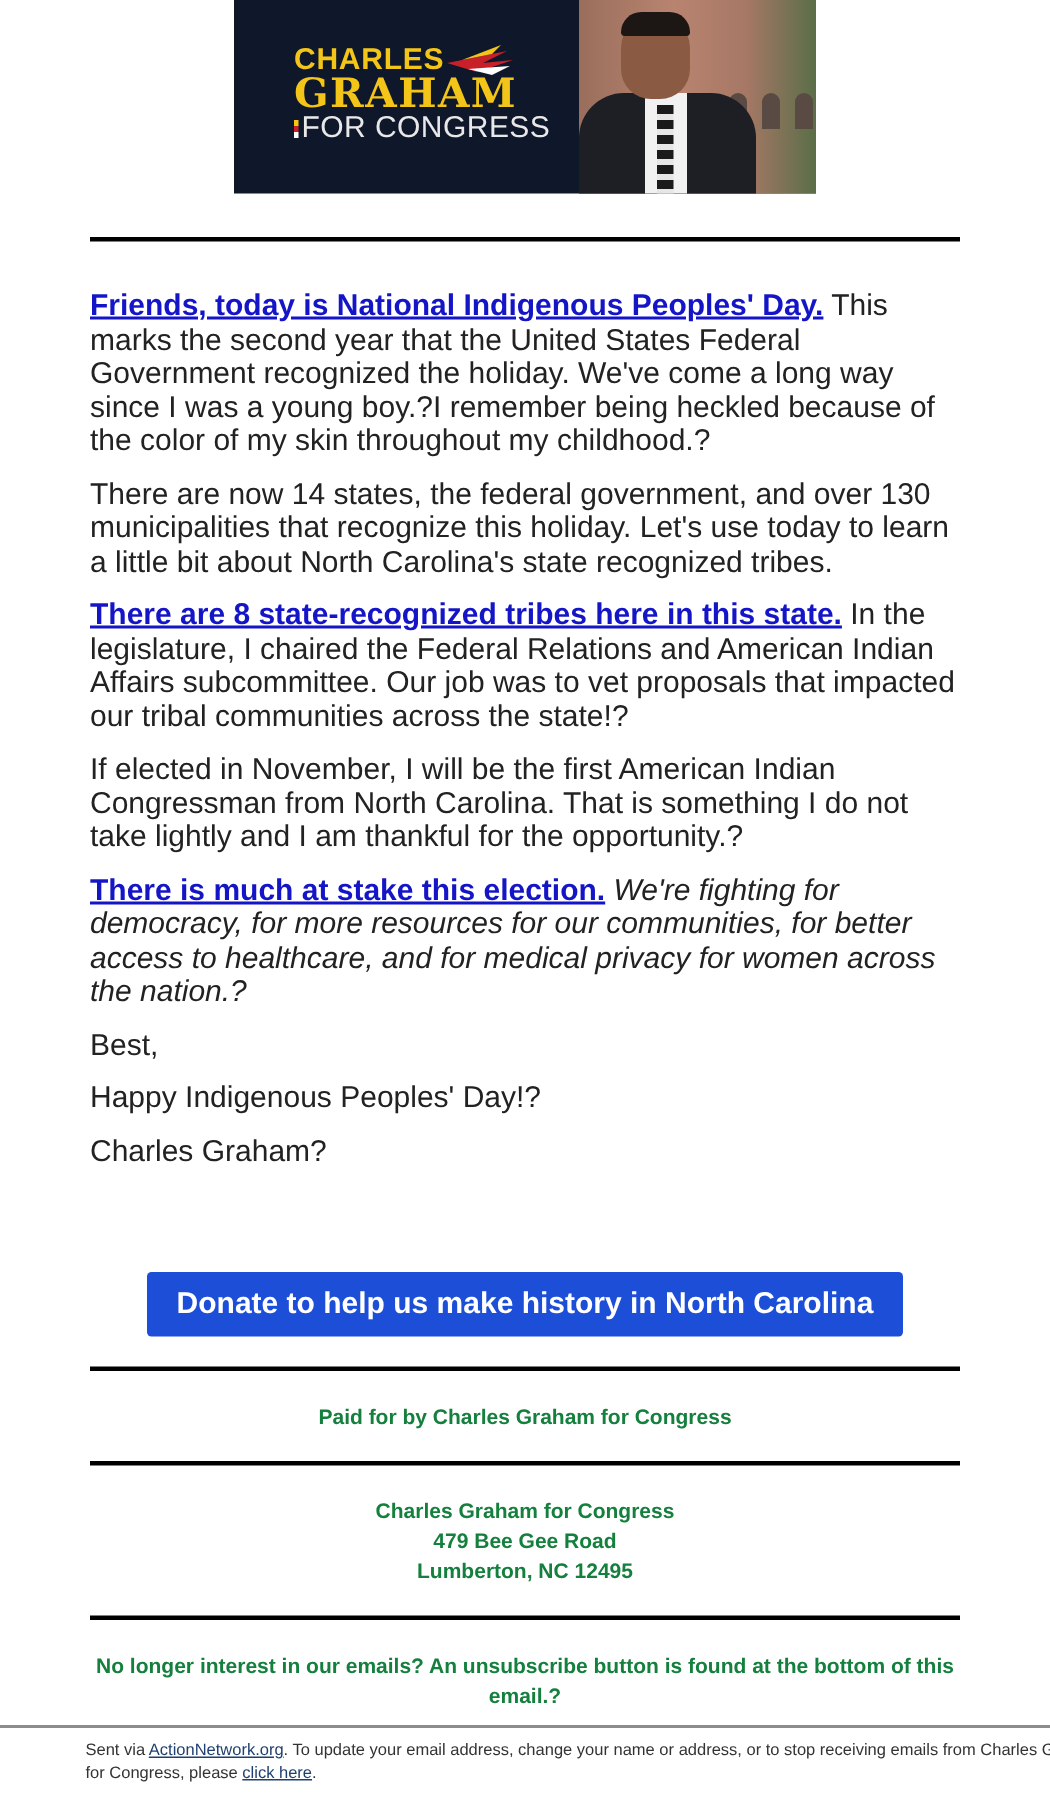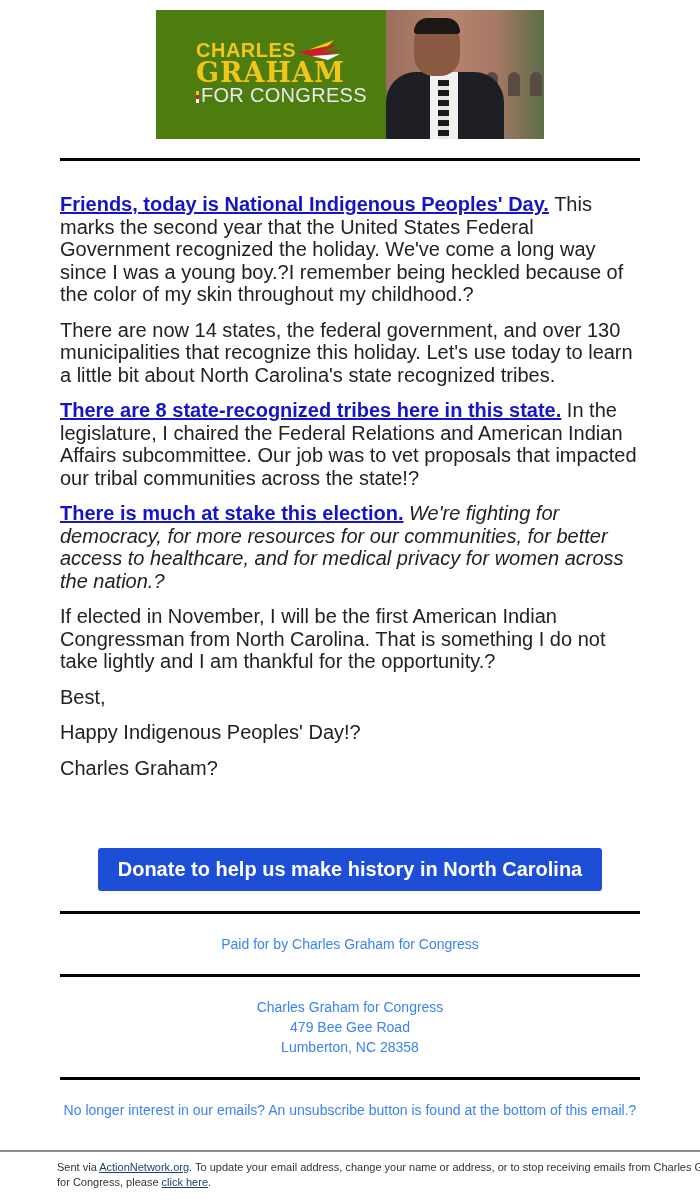--- a/index.html
+++ b/index.html
@@ -1,37 +1,37 @@
 <!DOCTYPE html>
 <html><head>
 <meta charset="utf-8">
 <style>
   html, body { margin: 0; padding: 0; background: #ffffff; }
   body { width: 700px; height: 1200px; overflow: hidden; position: relative; font-family: "Liberation Sans", sans-serif; color: #222; }
-  .banner { position: absolute; left: 156px; top: 10px; width: 388px; height: 129px; background: #4d7c0f; overflow: hidden; }
+  .banner { position: absolute; left: 156px; top: 0; width: 388px; height: 129px; background: #0f172a; overflow: hidden; }
   .banner .logo { position: absolute; left: 40px; top: 30px; }
   .banner .l1 { color: #f2c518; font-weight: bold; font-size: 20px; line-height: 20px; letter-spacing: 0.5px; font-family: "Liberation Sans", sans-serif; }
   .banner .l2 { color: #f2c518; font-weight: bold; font-size: 27px; line-height: 26px; letter-spacing: 1px; font-family: "DejaVu Serif", serif; }
   .banner .l3 { color: #e8e8e8; font-size: 20px; line-height: 18px; letter-spacing: 0.3px; }
   .banner .l3 .mark { display: inline-block; width: 3px; height: 12px; background: linear-gradient(#f2c518 0 33%, #c8202a 33% 66%, #ffffff 66%); margin-right: 2px; vertical-align: -1px; }
   .banner .feather { position: absolute; left: 142px; top: 30px; width: 44px; height: 22px; }
   .banner .photo { position: absolute; left: 230px; top: 0; width: 158px; height: 129px; background: linear-gradient(90deg, #9a6e5c 0%, #b88470 40%, #a77866 70%, #5a6e48 100%); }
   .banner .photo .win { position: absolute; width: 12px; height: 24px; background: #5a4a44; border-radius: 6px 6px 0 0; top: 62px; }
   .banner .photo .head { position: absolute; left: 28px; top: 10px; width: 46px; height: 56px; background: #8a5a42; border-radius: 22px 22px 20px 20px; }
   .banner .photo .hair { position: absolute; left: 28px; top: 8px; width: 46px; height: 16px; background: #1c1614; border-radius: 22px 22px 4px 4px; }
   .banner .photo .suit { position: absolute; left: 0; top: 62px; width: 118px; height: 70px; background: #1e1f25; border-radius: 30px 30px 0 0; }
   .banner .photo .shirt { position: absolute; left: 44px; top: 62px; width: 28px; height: 70px; background: #f1f1f1; }
   .banner .photo .tie { position: absolute; left: 52px; top: 70px; width: 11px; height: 60px; background: repeating-linear-gradient(#1a1a1a 0 6px, #e6e6e6 6px 10px); }
   .rule { position: absolute; left: 60px; width: 580px; height: 3px; background: #000; }
   .content { position: absolute; left: 60px; top: 193px; width: 585px; font-size: 20px; line-height: 22.5px; color: #222; }
   .content p { margin: 0 0 13px 0; }
   .content a, .lnk { color: #1a0dab; color: #1515c8; font-weight: bold; text-decoration: underline; }
   .content .it { font-style: italic; }
   .donate { position: absolute; left: 98px; top: 848px; width: 504px; height: 43px; background: #1d4ed8; color: #fff; border-radius: 3px; font-weight: bold; font-size: 20px; text-align: center; line-height: 43px; cursor: pointer; }
-  .center { position: absolute; left: 60px; width: 580px; text-align: center; font-weight: normal; font-size: 14px; color: #3b82f6; line-height: 20px; }
+  .center { position: absolute; left: 60px; width: 580px; text-align: center; font-weight: bold; font-size: 14px; color: #15803d; line-height: 20px; }
   .footer { position: absolute; left: 0; top: 1150px; width: 700px; height: 50px; border-top: 2px solid #8c8c8c; background: #fff; }
   .footer .txt { position: absolute; left: 10px; top: 8px; width: 685px; font-size: 11px; line-height: 15px; color: #333; margin-left: 47px; }
   .footer a { color: #1f3f6e; text-decoration: underline; }
 </style>
 </head>
 <body>
 
 <div class="banner">
   <div class="logo">
     <div class="l1">CHARLES</div>
@@ -54,37 +54,37 @@
     <div class="hair"></div>
   </div>
 </div>
 
 <div class="rule" style="top:158px"></div>
 
 <div class="content">
   <p><a href="#">Friends, today is National Indigenous Peoples' Day.</a><span> This marks the second year that the United States Federal Government recognized the holiday. We've come a long way since I was a young boy.?I remember being heckled because of the color of my skin throughout my childhood.?</span></p>
   <p><span>There are now 14 states, the federal government, and over 130 municipalities that recognize this holiday. Let's use today to learn a little bit about North Carolina's state recognized tribes.</span></p>
   <p><a href="#">There are 8 state-recognized tribes here in this state.</a><span> In the legislature, I chaired the Federal Relations and American Indian Affairs subcommittee. Our job was to vet proposals that impacted our tribal communities across the state!?</span></p>
+  <p><span>If elected in November, I will be the first American Indian Congressman from North Carolina. That is something I do not take lightly and I am thankful for the opportunity.?</span></p>
   <p><a href="#">There is much at stake this election.</a><span class="it"> We're fighting for democracy, for more resources for our communities, for better access to healthcare, and for medical privacy for women across the nation.?</span></p>
-  <p><span>If elected in November, I will be the first American Indian Congressman from North Carolina. That is something I do not take lightly and I am thankful for the opportunity.?</span></p>
   <p><span>Best,</span></p>
   <p><span>Happy Indigenous Peoples' Day!?</span></p>
   <p><span>Charles Graham?</span></p>
 </div>
 
 <div class="donate">Donate to help us make history in North Carolina</div>
 
 <div class="rule" style="top:911px"></div>
 <div class="center" style="top:934px">Paid for by Charles Graham for Congress</div>
 <div class="rule" style="top:974px"></div>
 
 <div class="center" style="top:997px">
   <div>Charles Graham for Congress</div>
   <div>479 Bee Gee Road</div>
-  <div>Lumberton, NC 28358</div>
+  <div>Lumberton, NC 12495</div>
 </div>
 
 <div class="rule" style="top:1077px"></div>
 <div class="center" style="top:1100px; left:60px; width:580px;">No longer interest in our emails? An unsubscribe button is found at the bottom of this email.?</div>
 
 <div class="footer">
   <div class="txt"><span>Sent via </span><a href="#">ActionNetwork.org</a><span>. To update your email address, change your name or address, or to stop receiving emails from Charles Graham for Congress, please </span><a href="#">click here</a><span>.</span></div>
 </div>
 
 </body></html>

